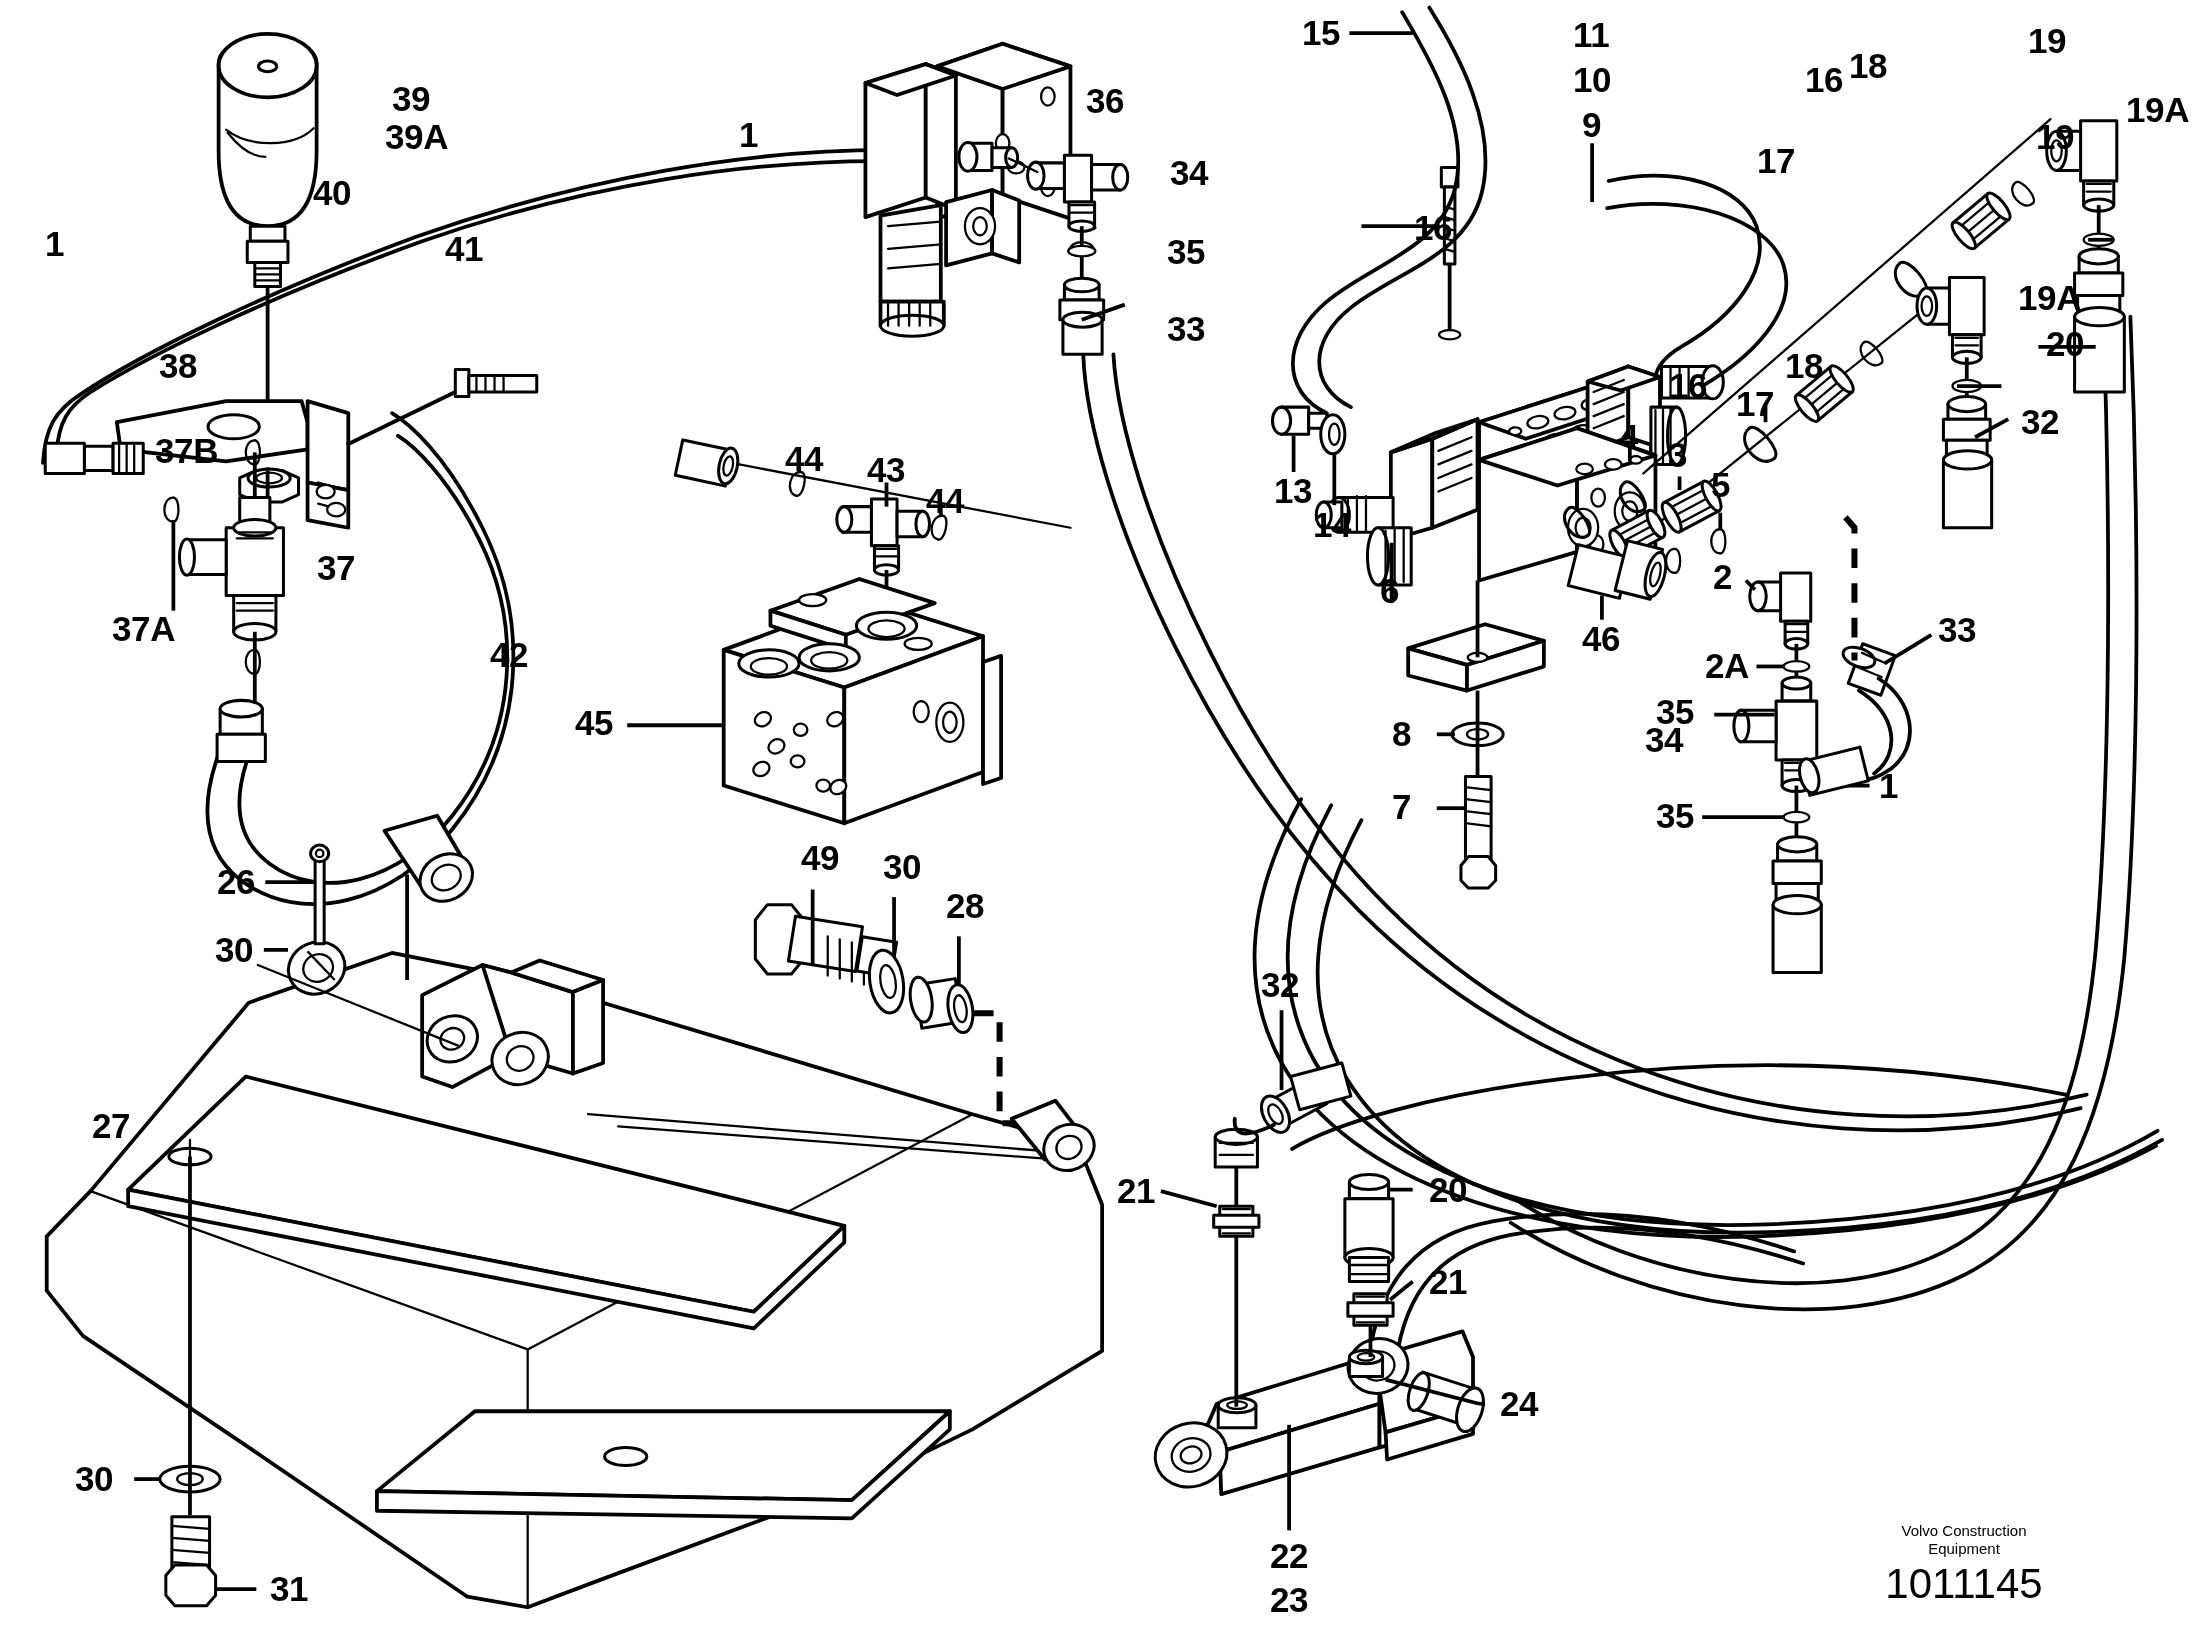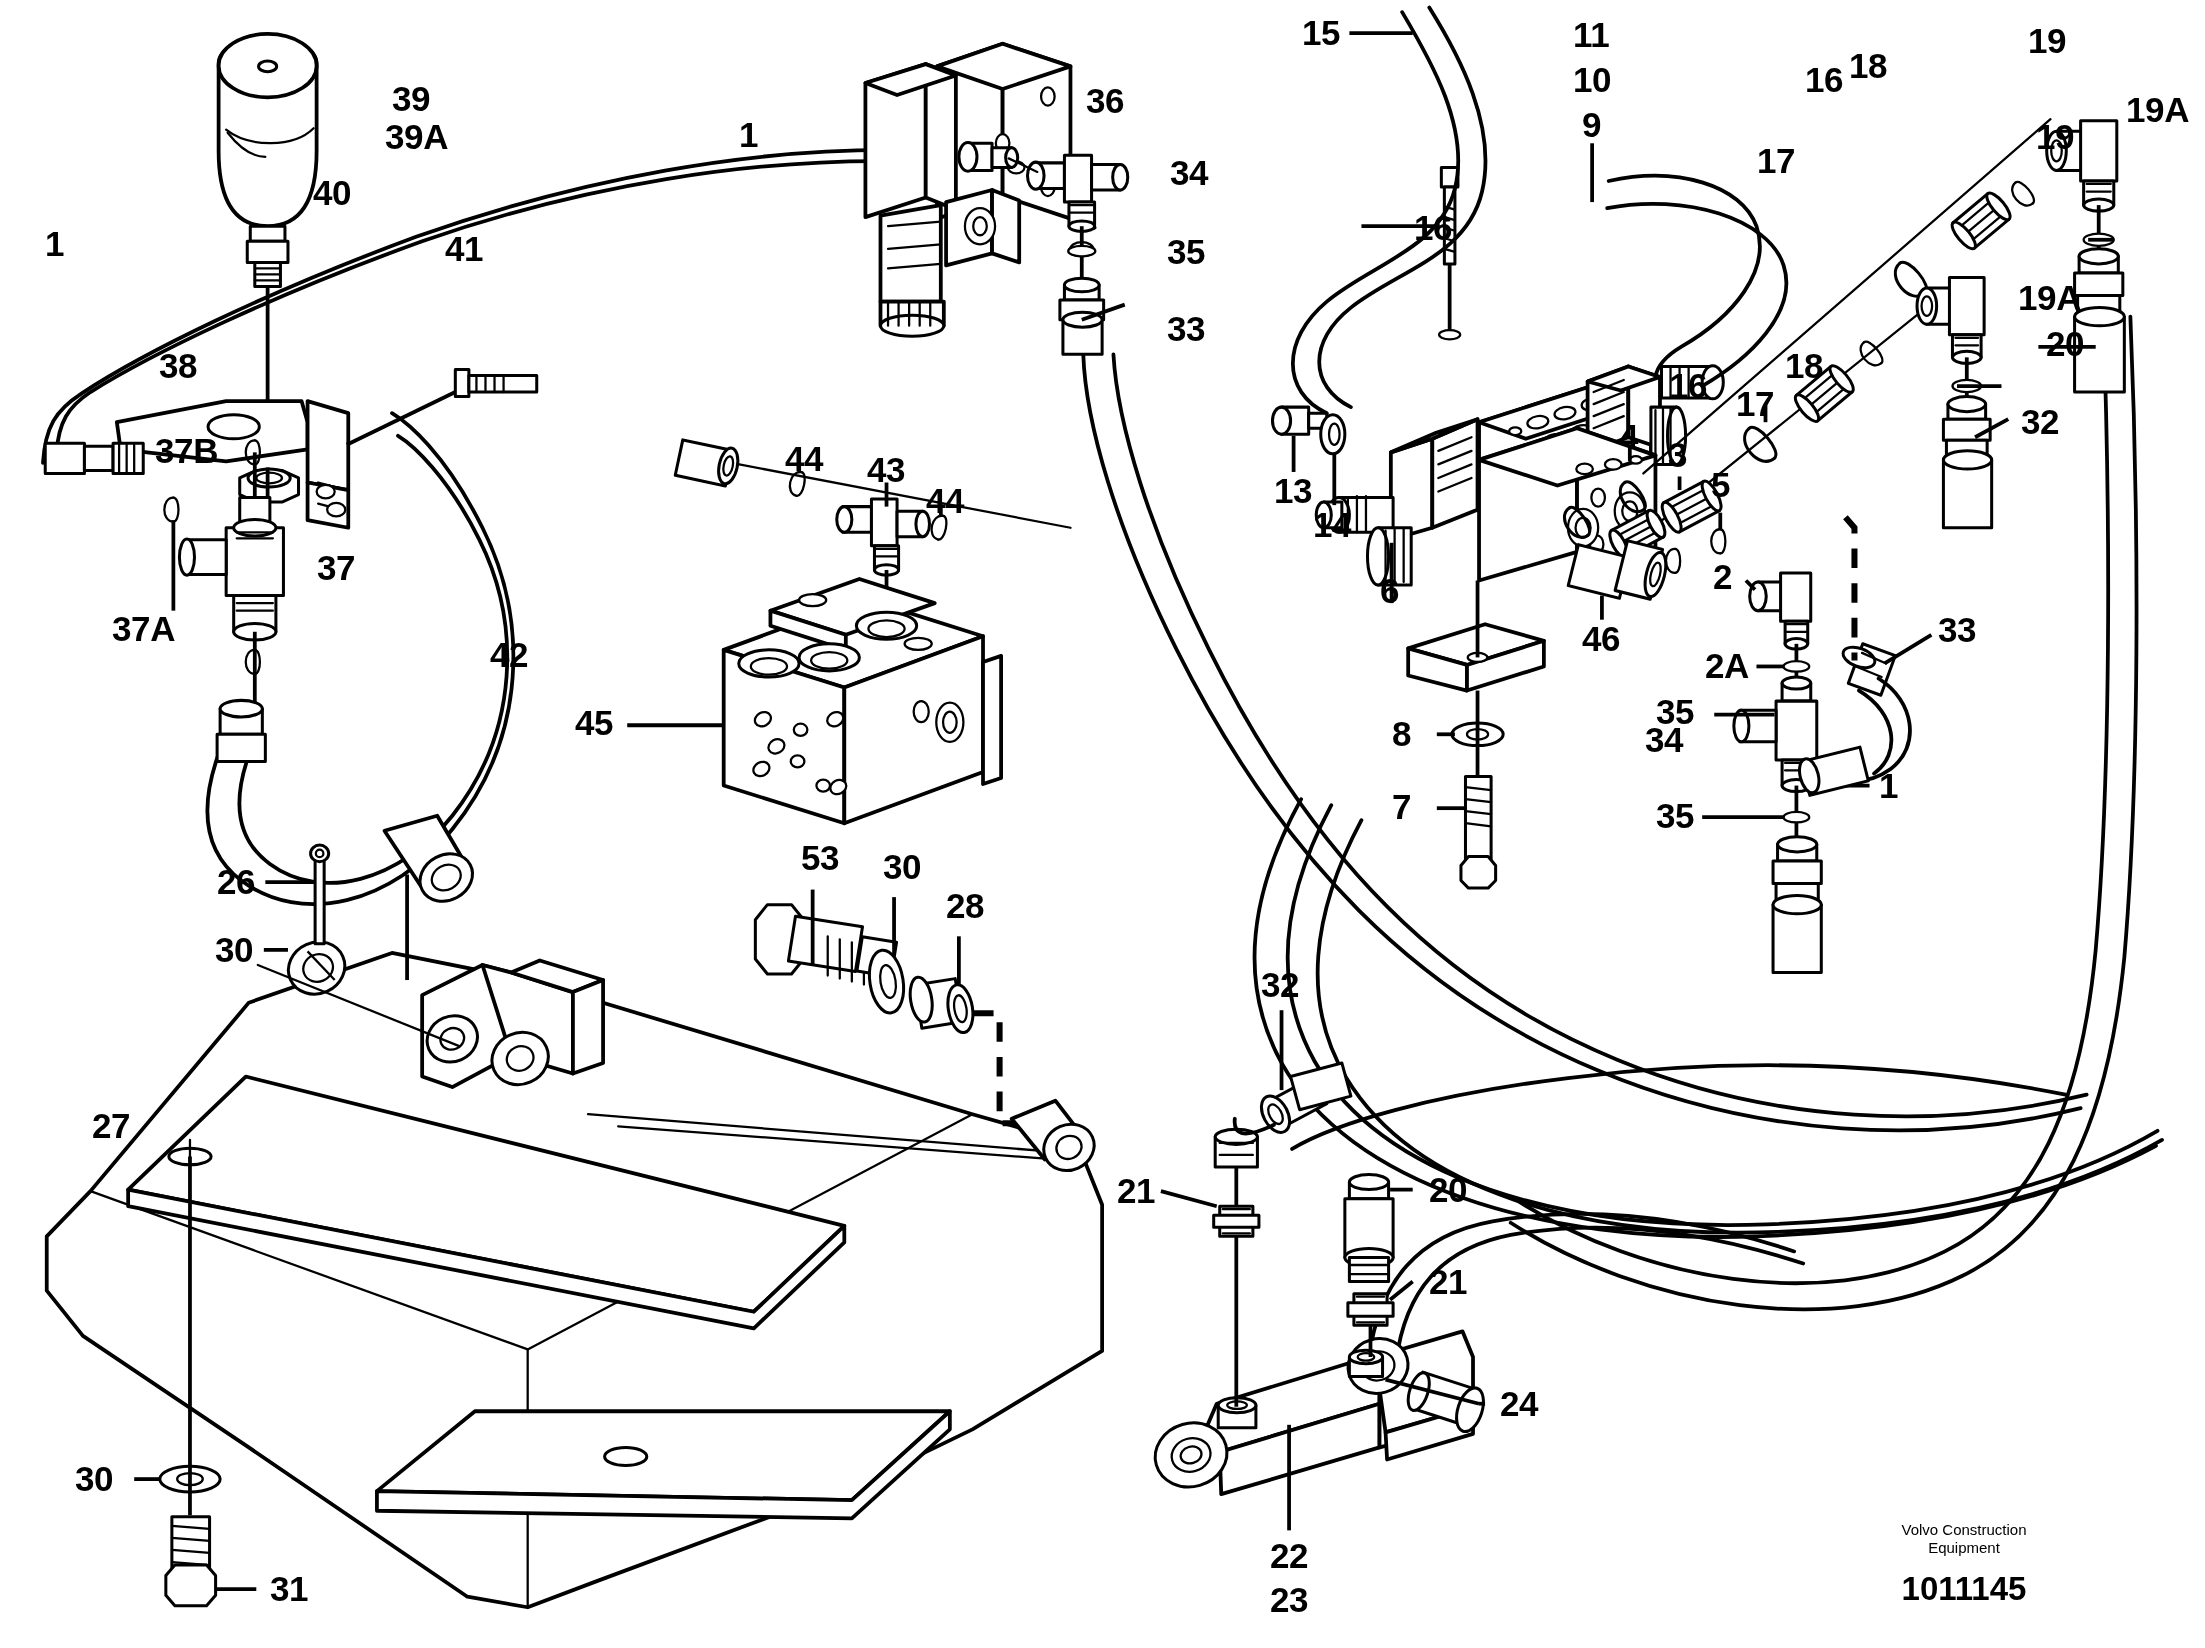--- a/index.html
+++ b/index.html
@@ -26,24 +26,24 @@
     color:#000;
   }
   #footer .brand{
     font-family:"Liberation Sans", sans-serif;
     font-weight:normal;
     font-size:15px;
     line-height:1.18;
   }
   #footer .docnum{
     font-family:"Liberation Sans", sans-serif;
-    font-weight:bold;
-    font-size:33px;
+    font-weight:normal;
+    font-size:42px;
     line-height:1.2;
-    margin-top:13px;
+    margin-top:1px;
   }
   svg{display:block;}
 </style>
 </head>
 <body>
 
 <div id="sheet">
 
   <svg id="artboard" viewBox="0 0 2925 2186" width="2205" height="1648" xmlns="http://www.w3.org/2000/svg">
     <defs>
@@ -821,21 +821,21 @@
   <div class="callout" style="left:1656px;top:694px;">35</div>
   <div class="callout" style="left:1645px;top:722px;">34</div>
   <div class="callout" style="left:1938px;top:612px;">33</div>
   <div class="callout" style="left:1656px;top:798px;">35</div>
   <div class="callout" style="left:1879px;top:768px;">1</div>
   <div class="callout" style="left:1392px;top:716px;">8</div>
   <div class="callout" style="left:1392px;top:789px;">7</div>
   <div class="callout" style="left:217px;top:864px;">26</div>
   <div class="callout" style="left:215px;top:932px;">30</div>
   <div class="callout" style="left:92px;top:1108px;">27</div>
-  <div class="callout" style="left:801px;top:840px;">53</div>
+  <div class="callout" style="left:801px;top:840px;">49</div>
   <div class="callout" style="left:883px;top:849px;">30</div>
   <div class="callout" style="left:946px;top:888px;">28</div>
   <div class="callout" style="left:75px;top:1461px;">30</div>
   <div class="callout" style="left:270px;top:1571px;">31</div>
   <div class="callout" style="left:1261px;top:967px;">32</div>
   <div class="callout" style="left:1117px;top:1173px;">21</div>
   <div class="callout" style="left:1429px;top:1172px;">20</div>
   <div class="callout" style="left:1429px;top:1264px;">21</div>
   <div class="callout" style="left:1500px;top:1386px;">24</div>
   <div class="callout" style="left:1270px;top:1538px;">22</div>

